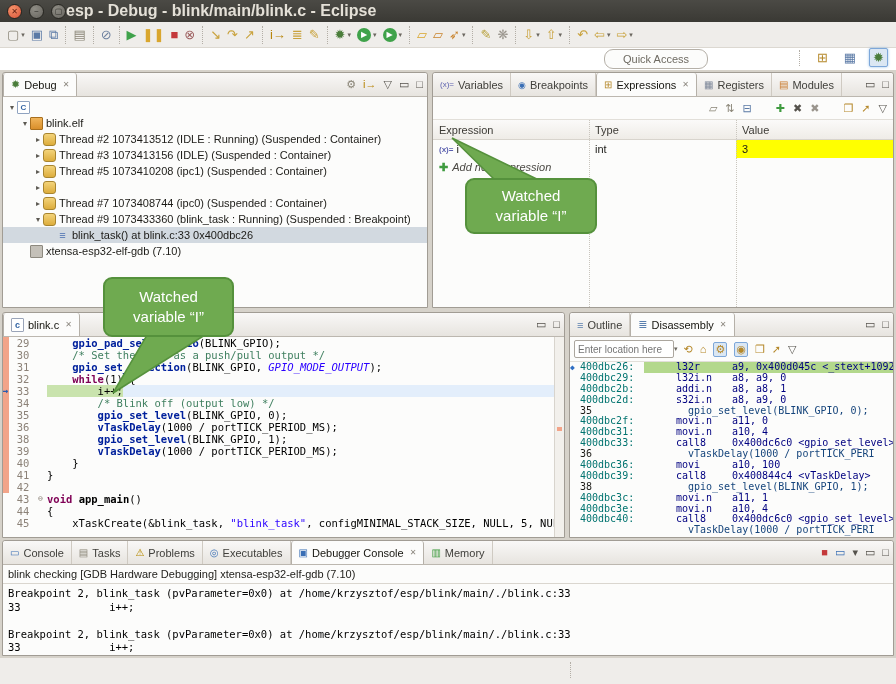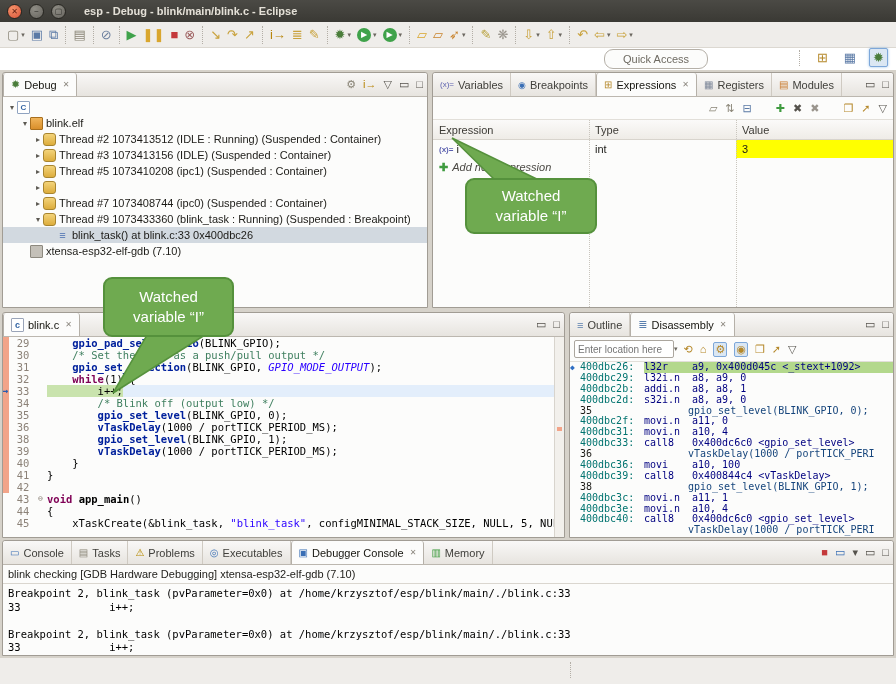--- a/index.html
+++ b/index.html
@@ -6,21 +6,21 @@
   body{width:896px;height:684px;position:relative;overflow:hidden;
        background:#d6d2ca;font-family:"Liberation Sans",sans-serif;
        -webkit-font-smoothing:antialiased;}
   
   #titlebar{position:absolute;left:0;top:0;width:896px;height:22px;
     background:linear-gradient(#4b4a45,#3a3934);display:flex;align-items:center;}
   .winbtn{width:13px;height:13px;border-radius:50%;margin-left:7px;border:1px solid #262520;
     display:inline-flex;align-items:center;justify-content:center;font-size:8px;color:#3a3226;}
   .winbtn.close{background:radial-gradient(circle at 35% 30%,#f4926a,#d8543a);color:#5e1d12;}
   .winbtn.min,.winbtn.max{background:radial-gradient(circle at 35% 30%,#8f8d85,#66645e);color:#2e2d29;}
-  #title-text{color:#e4e0d7;font-size:11px;font-weight:bold;margin-left:18px;}
+  #title-text{color:#e4e0d7;font-size:16px;font-weight:bold;}
   
   #toolbar{position:absolute;left:0;top:22px;width:896px;height:26px;background:#efedea;
     border-bottom:1px solid #dcd8d1;display:flex;align-items:center;padding-left:4px;box-sizing:border-box;}
   .tbicon{display:inline-flex;align-items:center;height:20px;padding:0 3px;border-radius:3px;
     font-size:13px;line-height:20px;cursor:default;}
   .tbglyph{font-size:13px;}
   .tbcircle{width:14px;height:14px;border-radius:50%;display:inline-flex;align-items:center;
     justify-content:center;font-size:8px;}
   .dd{font-size:7px;color:#6b675f;margin-left:2px;}
   .tbsep{width:0;height:18px;border-left:1px dotted #b3aea6;margin:0 4px;}
@@ -100,21 +100,21 @@
   
   #disasm-tools{height:24px;display:flex;align-items:center;gap:0;padding:0 4px;
     background:#fcfcfb;border-bottom:1px solid #e2dfd9;}
   #loc-input{width:92px;height:16px;font-size:10px;color:#7b776f;border:1px solid #aba69e;
     border-radius:2px;padding:0 3px;font-family:"Liberation Sans",sans-serif;background:#fff;}
   #disasm-body{font-family:"DejaVu Sans Mono","Liberation Mono",monospace;font-size:10px;
     height:calc(100% - 48px);overflow:hidden;}
   .drow{height:10.9px;line-height:10.9px;display:flex;white-space:pre;}
   .dmark{width:10px;flex:none;color:#2f6fc4;font-size:8px;line-height:11px;}
   .daddr{width:64px;flex:none;color:#00736f;}
-  .dmn{width:48px;flex:none;color:#000080;}
+  .dmn{width:56px;flex:none;color:#000080;margin-left:32px;}
   .dops{color:#000080;flex:1;}
   .dcur{background:#b3d88c;}
   .dsrcnum{width:64px;flex:none;color:#1c1b17;}
   .dsrc{color:#16457c;padding-left:44px;}
   
   #console-status{font-size:11px;color:#23221e;padding:3px 5px;border-bottom:1px solid #dad6cf;}
   #console-text{font-family:"DejaVu Sans Mono","Liberation Mono",monospace;font-size:10.5px;
     line-height:13.5px;color:#000;padding:3px 5px;white-space:pre;}
   
   #statusbar{position:absolute;left:0;top:658px;width:896px;height:26px;background:#efedea;}

